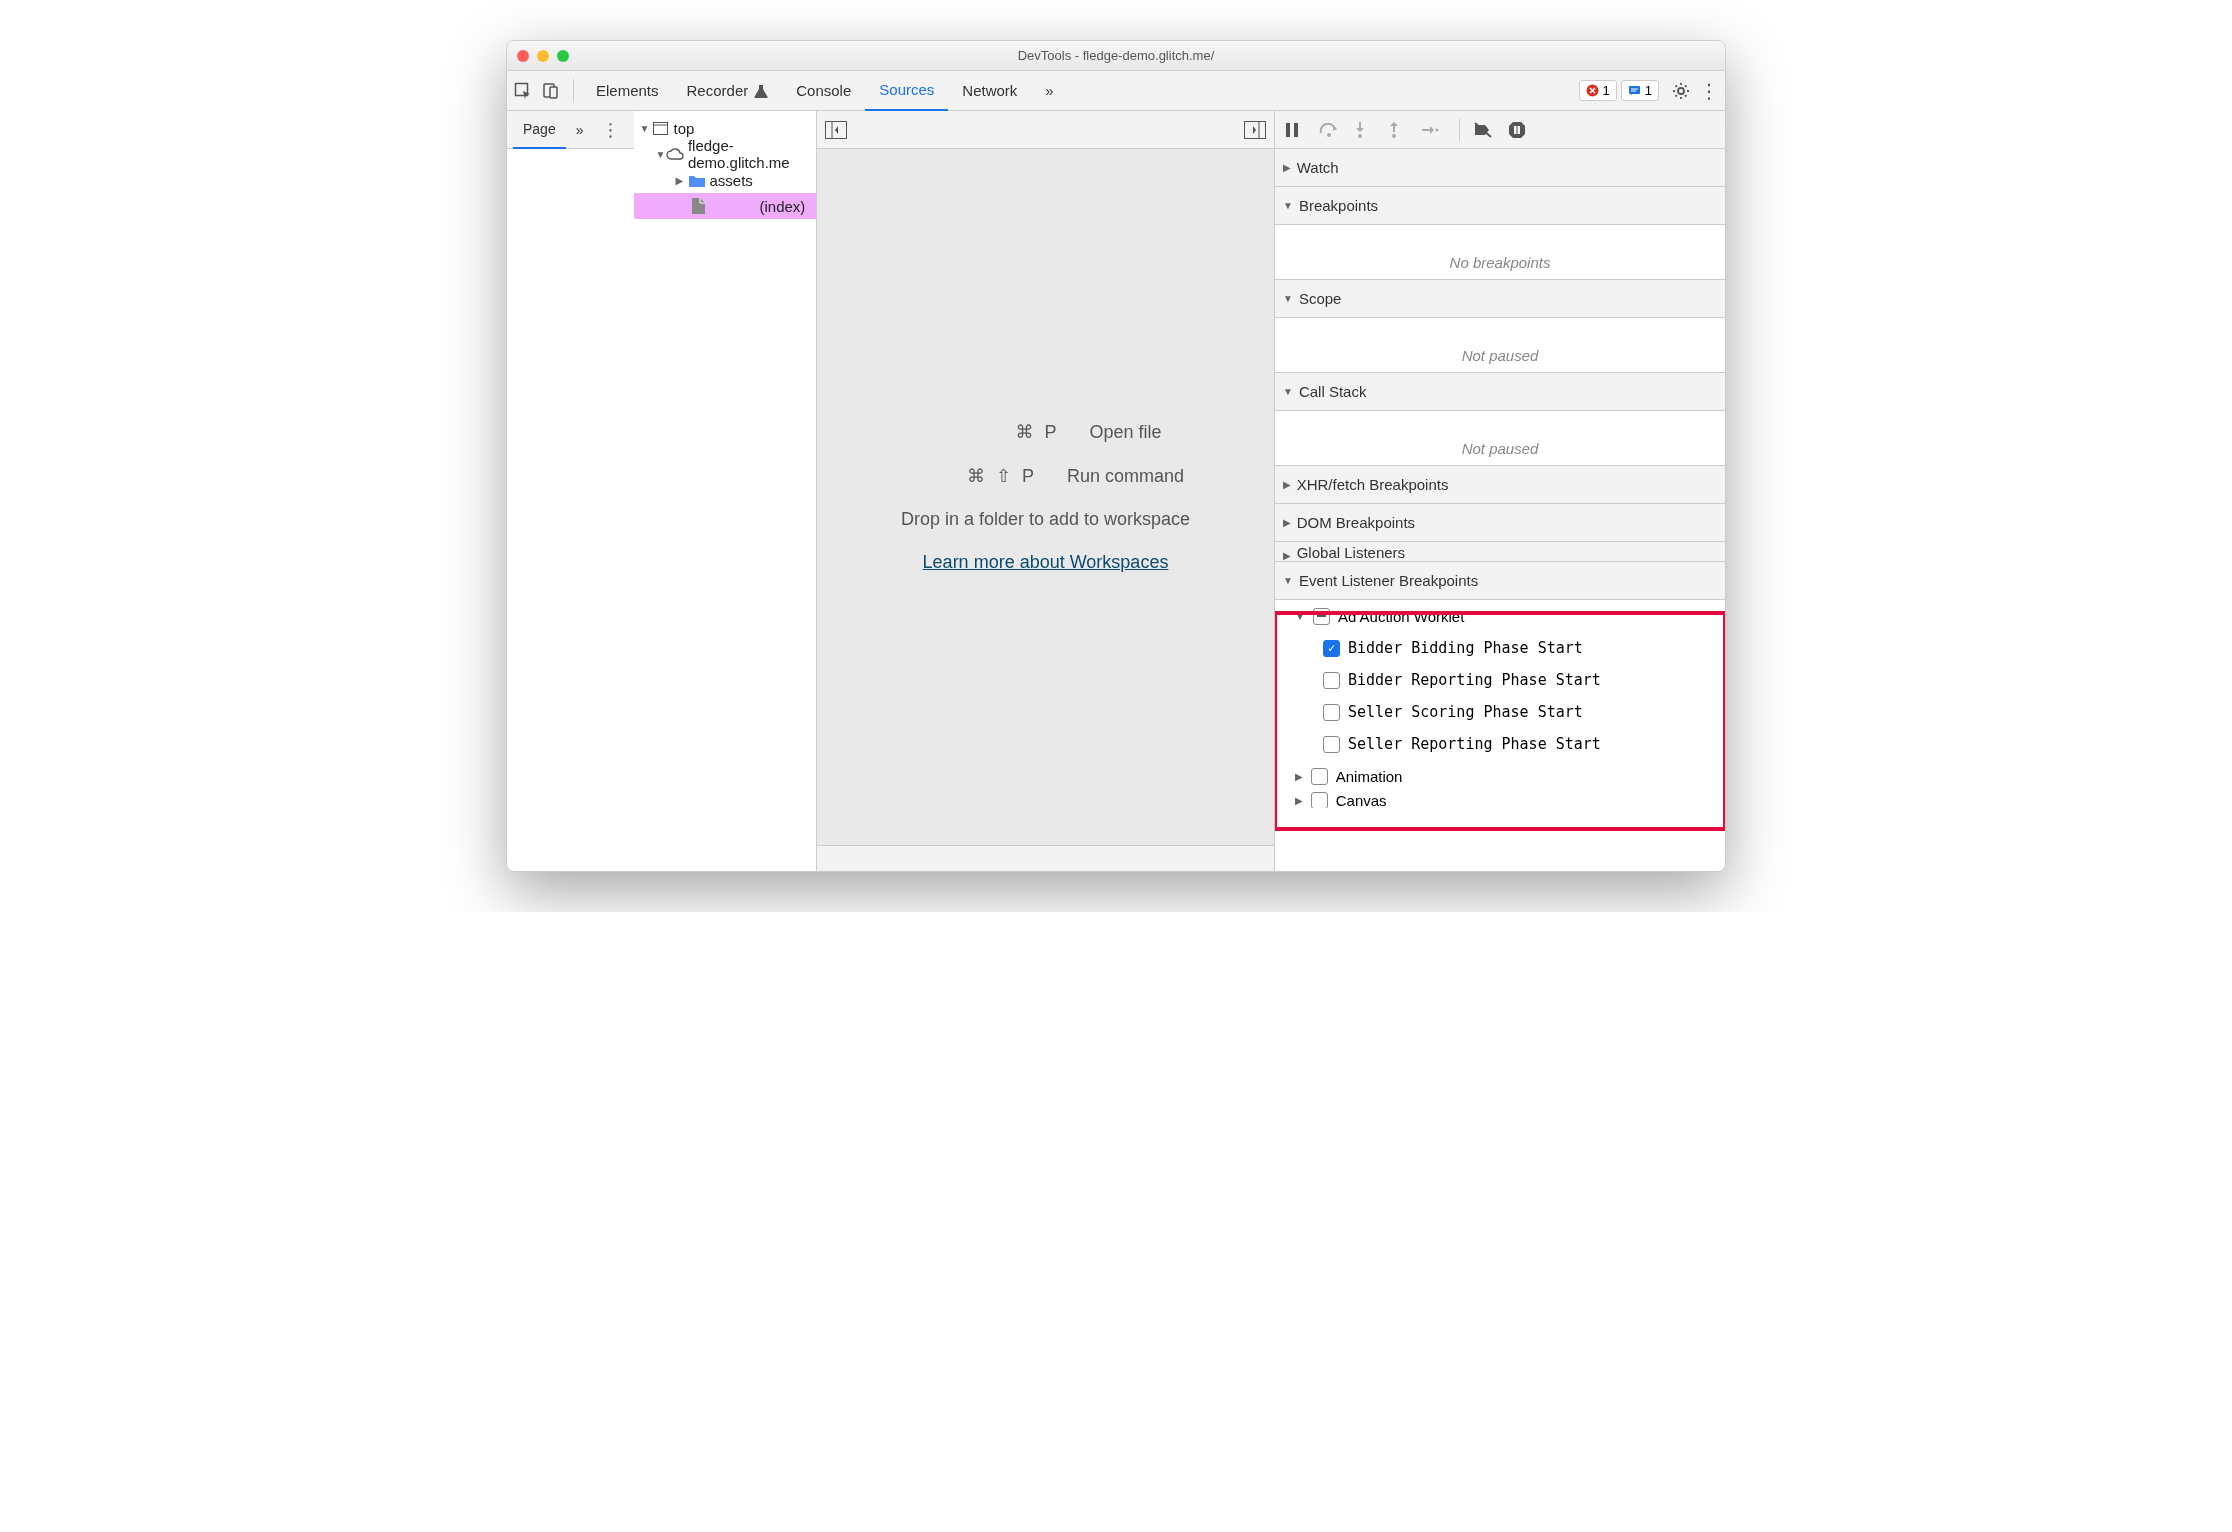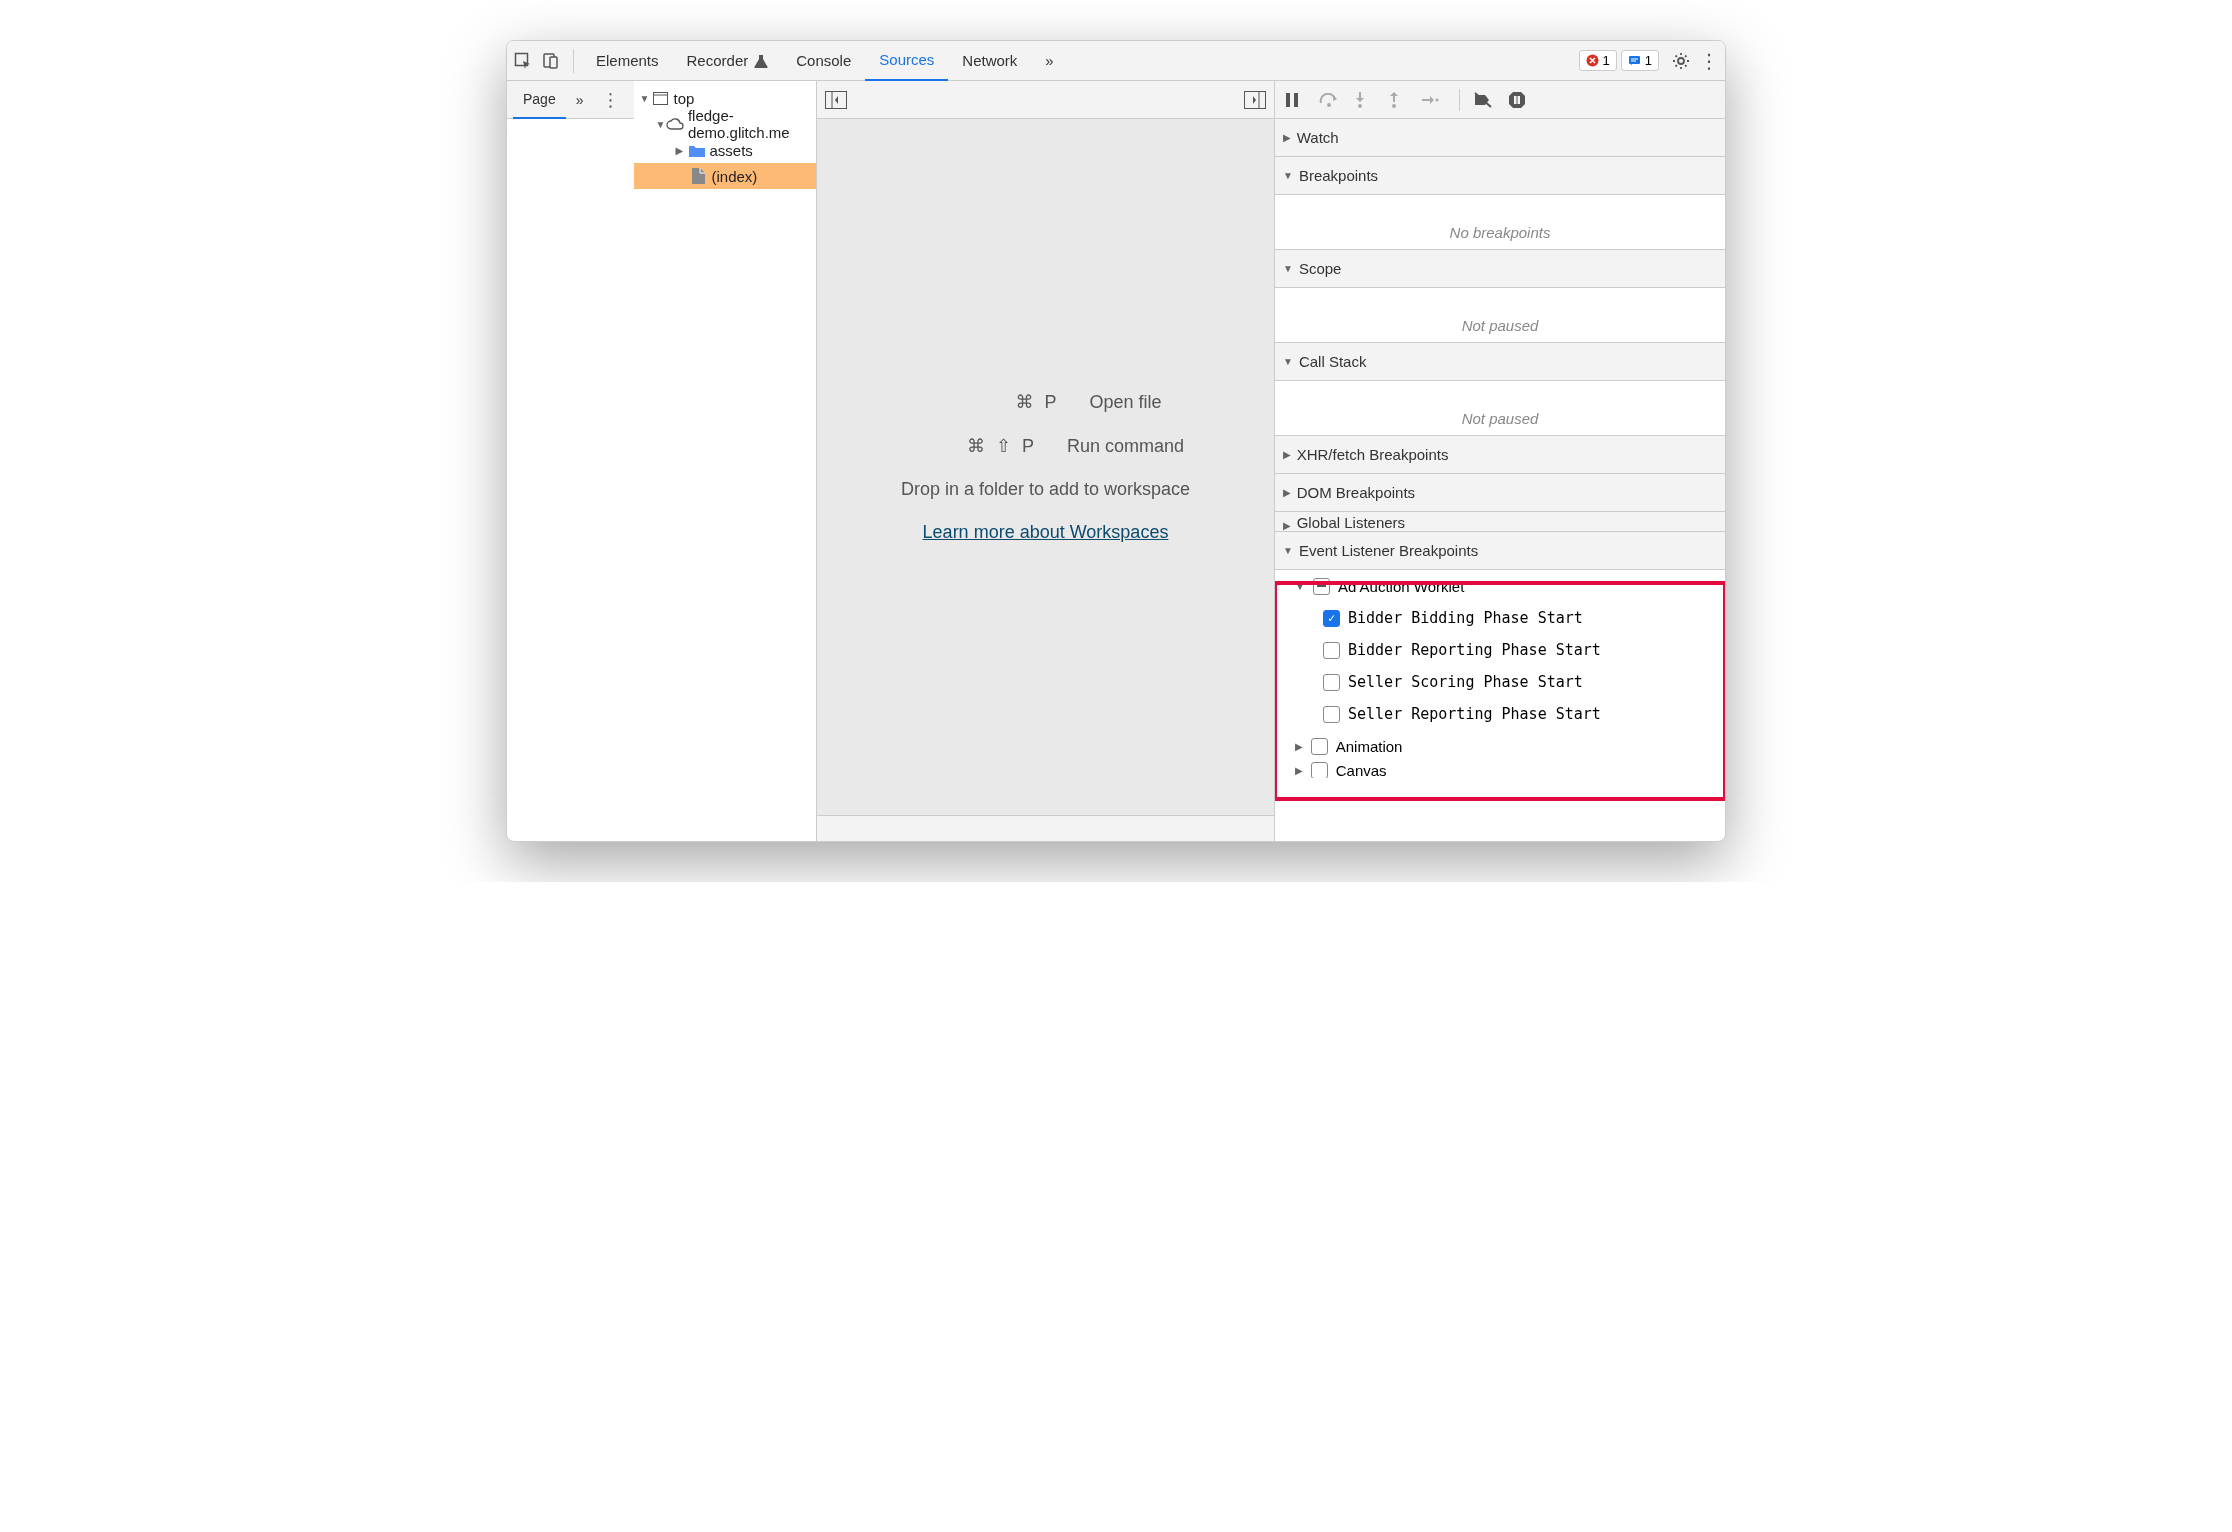--- a/index.html
+++ b/index.html
@@ -33,21 +33,21 @@
 .lefttabs { height: 38px; border-bottom: 1px solid #ccc; background: #f3f3f3; display: flex; align-items: center; padding: 0 6px; }
 .lefttabs .tab { padding: 0 10px; height: 38px; display: flex; align-items: center; font-size: 14px; color: #333; }
 .lefttabs .tab.active { border-bottom: 2px solid #1a73e8; }
 .lefttabs .spacer { flex: 1; }
 .lefttabs .kebab { font-size: 18px; color: #555; padding: 0 8px; }
 
 
 .tree { flex: 1; overflow: auto; font-size: 15px; color: #222; padding-top: 4px; background: #fff; }
 .tree-row { display: flex; align-items: center; height: 26px; padding-left: 6px; cursor: pointer; }
 .tree-row .tw { width: 12px; display: inline-block; color: #666; font-size: 10px; }
-.tree-row.selected { background: #fdba74; }
+.tree-row.selected { background: #f0abfc; gap: 48px; }
 .tree-row .ic { width: 18px; display: inline-flex; align-items: center; justify-content: center; margin-right: 4px; }
 
 
 .midtabs { height: 38px; border-bottom: 1px solid #ccc; background: #f3f3f3; display: flex; align-items: center; justify-content: space-between; padding: 0 8px; }
 .midcontent { flex: 1; display: flex; flex-direction: column; align-items: center; justify-content: center; gap: 22px; color: #555; font-size: 18px; }
 .shortcut-row { display: flex; gap: 30px; align-items: center; }
 .keys { width: 130px; text-align: right; letter-spacing: 3px; }
 .link { color: #0c4a6e; text-decoration: underline; cursor: pointer; }
 .footer { height: 26px; border-top: 1px solid #ccc; background: #f3f3f3; }
 
@@ -69,20 +69,28 @@
 .highlight-box { position: absolute; border: 4px solid #e30b3e; pointer-events: none; }
 
 svg { display: block; }
 </style>
 </head>
 <body>
 
 <div class="outer">
 <div class="window">
 
+  <div class="titlebar">
+    <div class="traffic">
+      <div class="dot red"></div>
+      <div class="dot yellow"></div>
+      <div class="dot green"></div>
+    </div>
+    <div class="wintitle">DevTools - fledge-demo.glitch.me/</div>
+  </div>
 
   <div class="toptabs">
     <div class="icon-btn">
       <svg width="18" height="18" viewBox="0 0 18 18">
             <rect x="1.5" y="1.5" width="12" height="12" fill="none" stroke="#555" stroke-width="1.5"></rect>
             <path d="M9 9 L16 12 L12 13 L11 17 Z" fill="#555"></path>
           </svg>
     </div>
     <div class="icon-btn">
       <svg width="18" height="18" viewBox="0 0 18 18">

